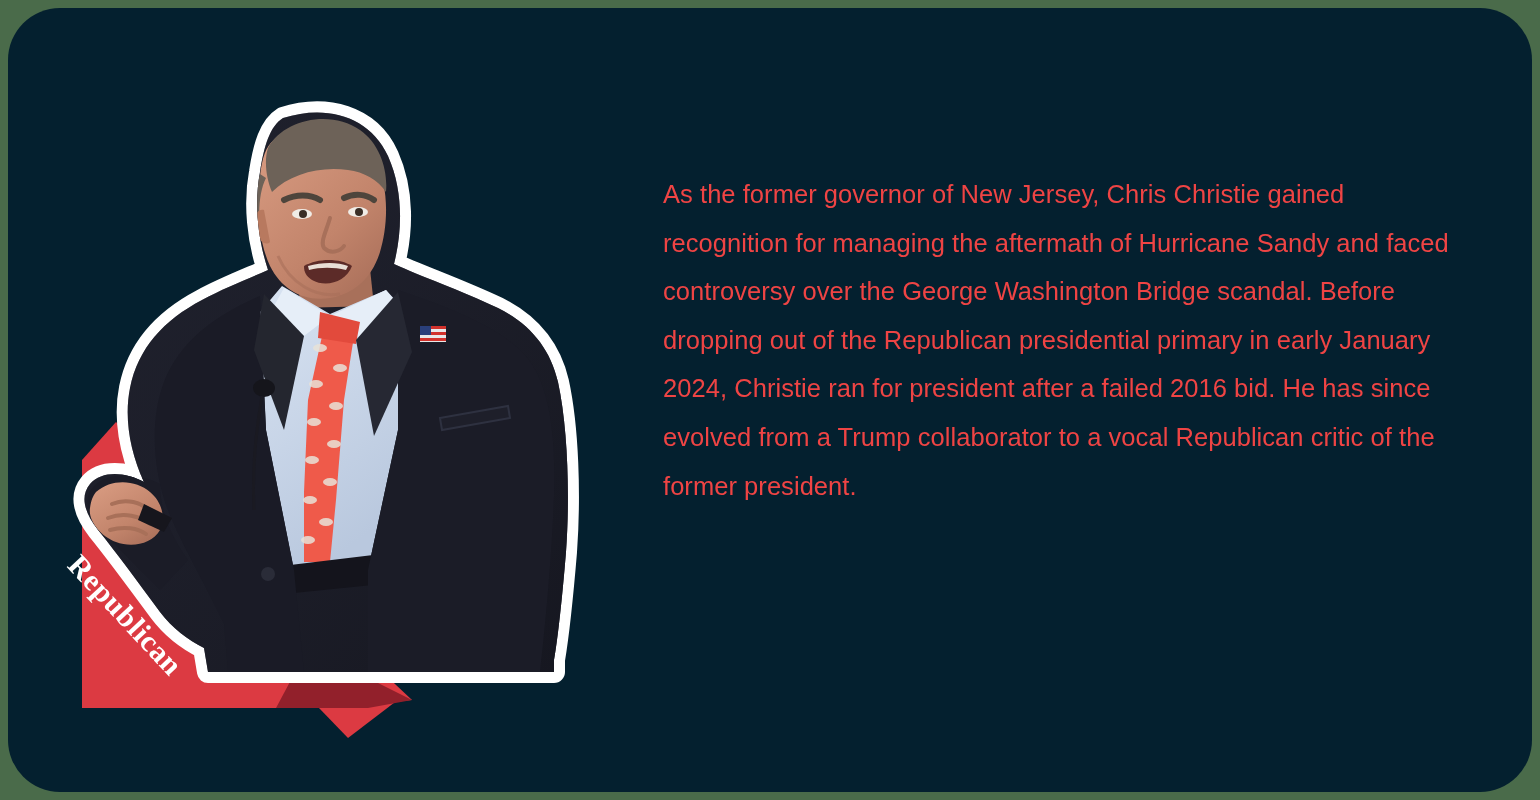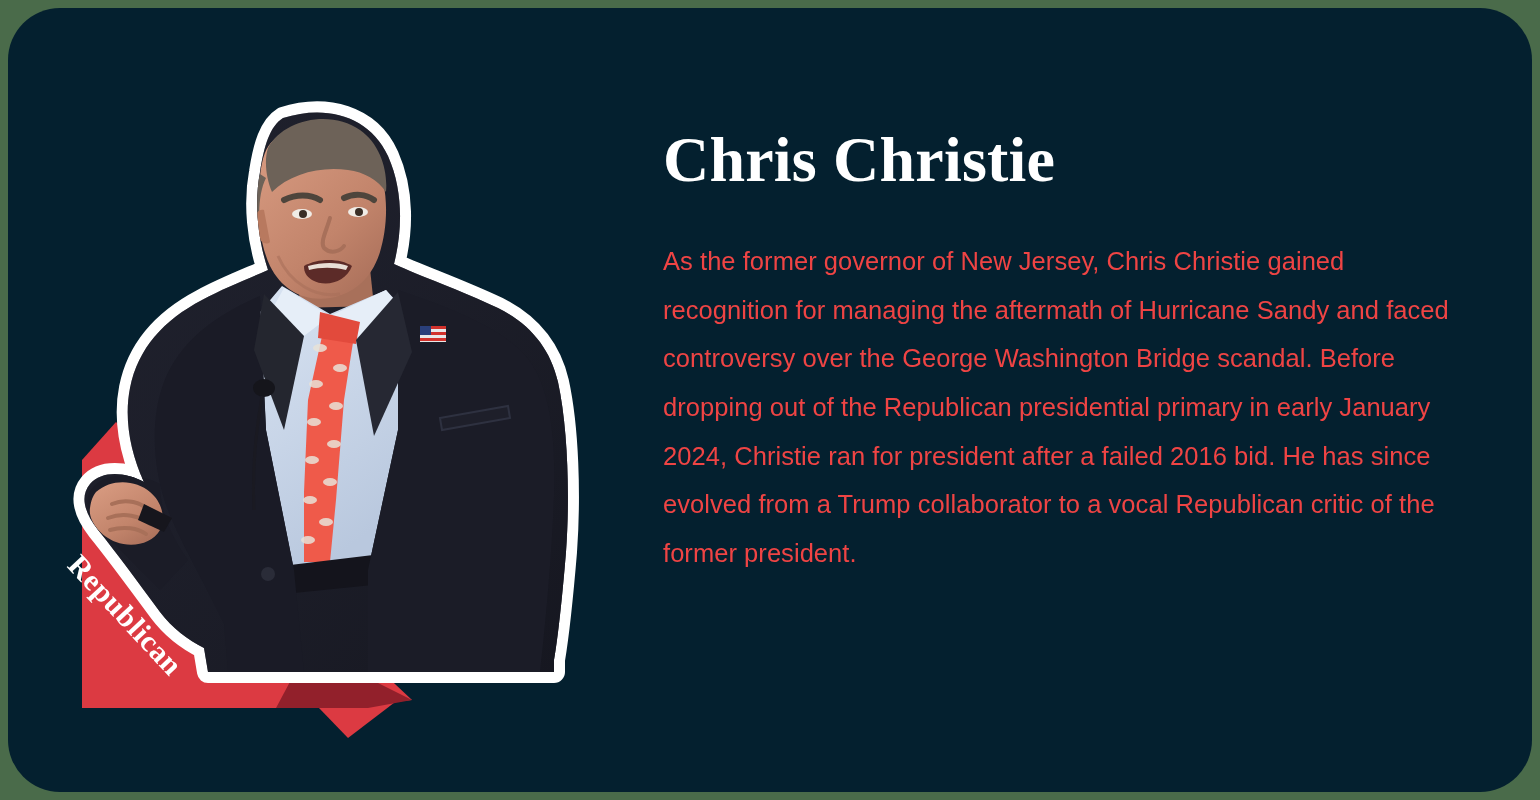--- a/index.html
+++ b/index.html
@@ -332,17 +332,16 @@
                    C 238 176 236 172 236 166 Z" fill="#5c2b28"></path>
           <path d="M 240 166 C 254 162 270 162 280 166 L 278 170 C 266 167 252 167 241 170 Z" fill="#e8ded6"></path>
 
           <path d="M 210 156 C 222 184 248 198 272 194" stroke="#a8705a" stroke-width="3" fill="none" opacity="0.6"></path>
         </g>
       </svg>
     </div>
   </div>
 
   <div class="content">
-    <h1 class="name">Chris Christie</h1>
     <p class="bio">As the former governor of New Jersey, Chris Christie gained recognition for managing the aftermath of Hurricane Sandy and faced controversy over the George Washington Bridge scandal. Before dropping out of the Republican presidential primary in early January 2024, Christie ran for president after a failed 2016 bid. He has since evolved from a Trump collaborator to a vocal Republican critic of the former president.</p>
   </div>
 
 </div>
 
 </body></html>

